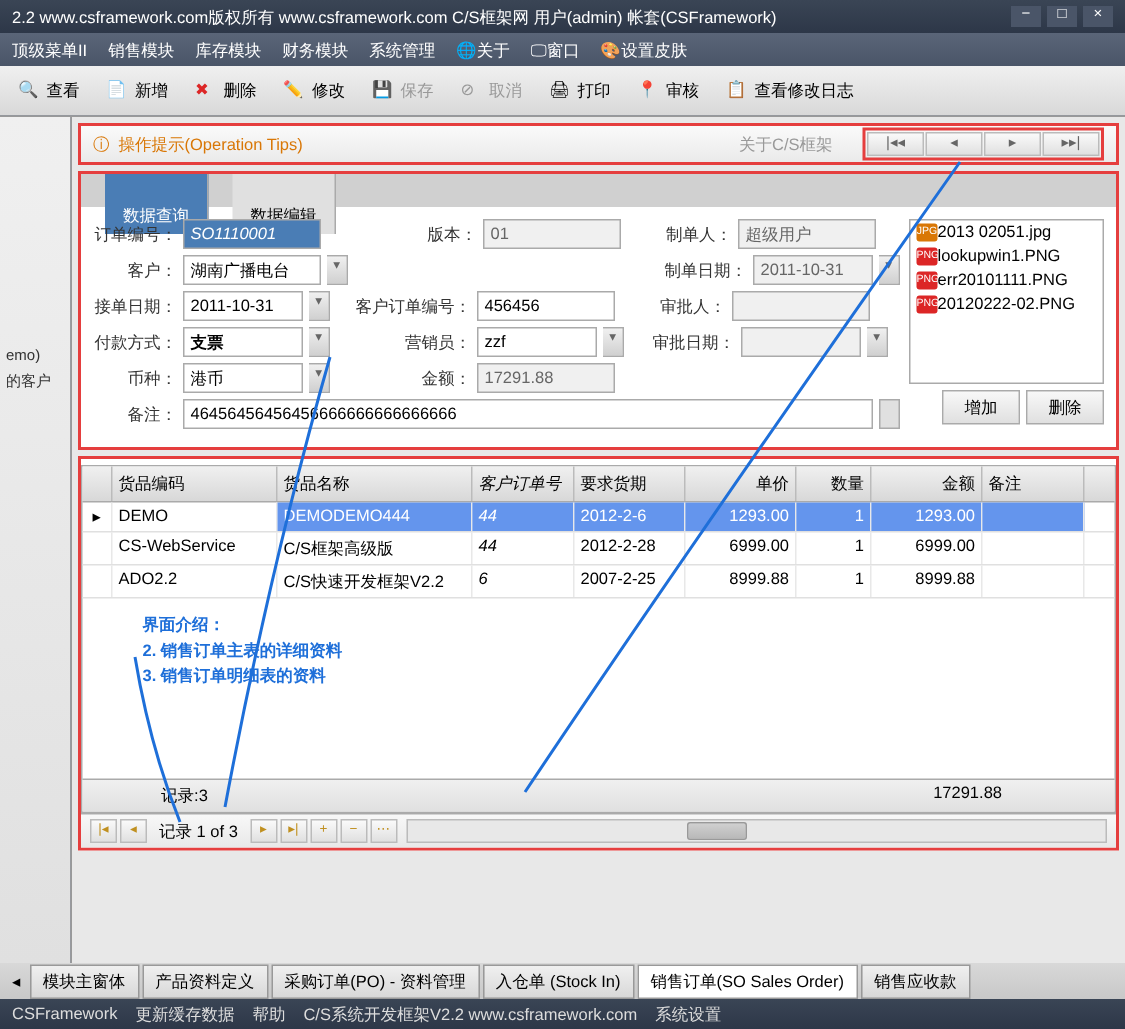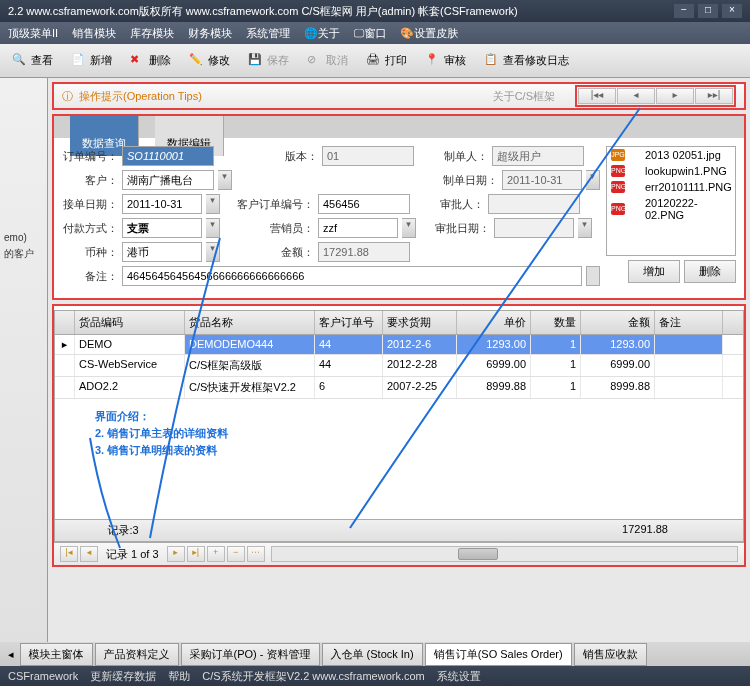--- a/index.html
+++ b/index.html
@@ -29,30 +29,30 @@
 .form-left { flex: 1; }
 .form-right { width: 130px; }
 .frow { display: flex; align-items: center; margin-bottom: 4px; gap: 4px; }
 .flabel { width: 56px; text-align: right; color: #333; }
 .flabel2 { width: 70px; text-align: right; color: #333; }
 .finput { flex: 1; height: 20px; border: 1px solid #aaa; padding: 2px 4px; background: #fff; min-width: 0; }
 .finput.sel { background: #4a7db5; color: #fff; font-style: italic; }
 .finput.ro { background: #f0f0f0; color: #666; }
 .dd { width: 14px; height: 20px; background: linear-gradient(#f0f0f0,#d0d0d0); border: 1px solid #aaa; border-left: none; text-align: center; font-size: 9px; color: #666; cursor: pointer; }
 .filelist { border: 1px solid #aaa; height: 110px; overflow: auto; background: #fff; }
-.fileitem { display: flex; align-items: center; gap: 20px; padding: 2px 4px; }
+.fileitem { display: flex; align-items: center; gap: 0; padding: 2px 4px; }
 .fileicon { width: 14px; height: 12px; border-radius: 2px; display: inline-block; font-size: 7px; color: #fff; text-align: center; line-height: 12px; }
 .filebtns { display: flex; gap: 4px; margin-top: 4px; justify-content: flex-end; }
 .fbtn { padding: 3px 14px; background: linear-gradient(#f8f8f8,#e0e0e0); border: 1px solid #aaa; cursor: pointer; }
 .grid { border: 1px solid #aaa; margin-top: 4px; }
 .grid-head { display: flex; background: linear-gradient(#f0f0f0,#d8d8d8); border-bottom: 1px solid #aaa; }
 .gh { padding: 4px; border-right: 1px solid #bbb; font-weight: normal; }
 .grid-row { display: flex; border-bottom: 1px solid #e0e0e0; }
 .gc { padding: 3px 4px; border-right: 1px solid #e8e8e8; white-space: nowrap; overflow: hidden; }
-.c0 { width: 20px; text-align: center; } .c1 { width: 110px; } .c2 { width: 130px; } .c3 { width: 68px; } .c4 { width: 74px; } .c5 { width: 74px; text-align: right; } .c6 { width: 50px; text-align: right; } .c7 { width: 74px; text-align: right; } .c8 { width: 68px; }
+.c0 { width: 20px; text-align: center; } .c1 { width: 110px; } .c2 { width: 130px; } .c3 { width: 68px; font-style: italic; } .c4 { width: 74px; } .c5 { width: 74px; text-align: right; } .c6 { width: 50px; text-align: right; } .c7 { width: 74px; text-align: right; } .c8 { width: 68px; }
 .annotation { position: relative; padding: 10px 40px; color: #1e6fd9; font-weight: bold; font-size: 13px; height: 120px; }
 .annotation div { margin-bottom: 2px; }
 .grid-footer { display: flex; background: linear-gradient(#f0f0f0,#e0e0e0); padding: 3px; border-top: 1px solid #aaa; }
 .paginator { display: flex; align-items: center; gap: 2px; background: linear-gradient(#f8f8f8,#e8e8e8); padding: 3px 6px; border-top: 1px solid #aaa; }
 .pgbtn { width: 18px; height: 16px; background: linear-gradient(#fafafa,#e0e0e0); border: 1px solid #bbb; text-align: center; font-size: 9px; cursor: pointer; color: #c09020; }
 .bottomtabs { background: linear-gradient(#d8d8d8,#c8c8c8); display: flex; height: 24px; align-items: center; padding: 0 4px; gap: 2px; }
 .btab { padding: 3px 8px; background: linear-gradient(#f0f0f0,#d8d8d8); border: 1px solid #999; cursor: pointer; white-space: nowrap; }
 .btab.active { background: #fff; }
 .statusbar { background: linear-gradient(#3a4555,#2d3748); color: #ddd; padding: 3px 8px; height: 20px; display: flex; gap: 12px; align-items: center; }
 svg.curve { position: absolute; top: 0; left: 0; pointer-events: none; }

